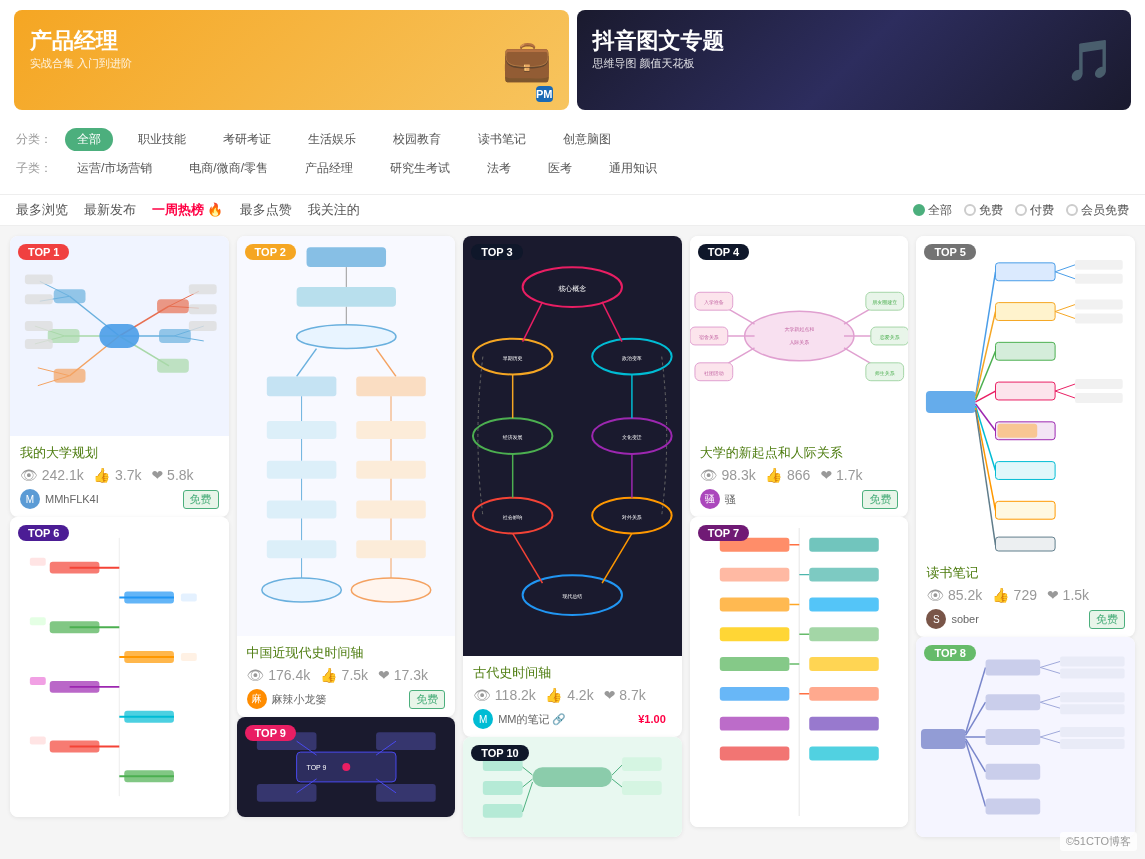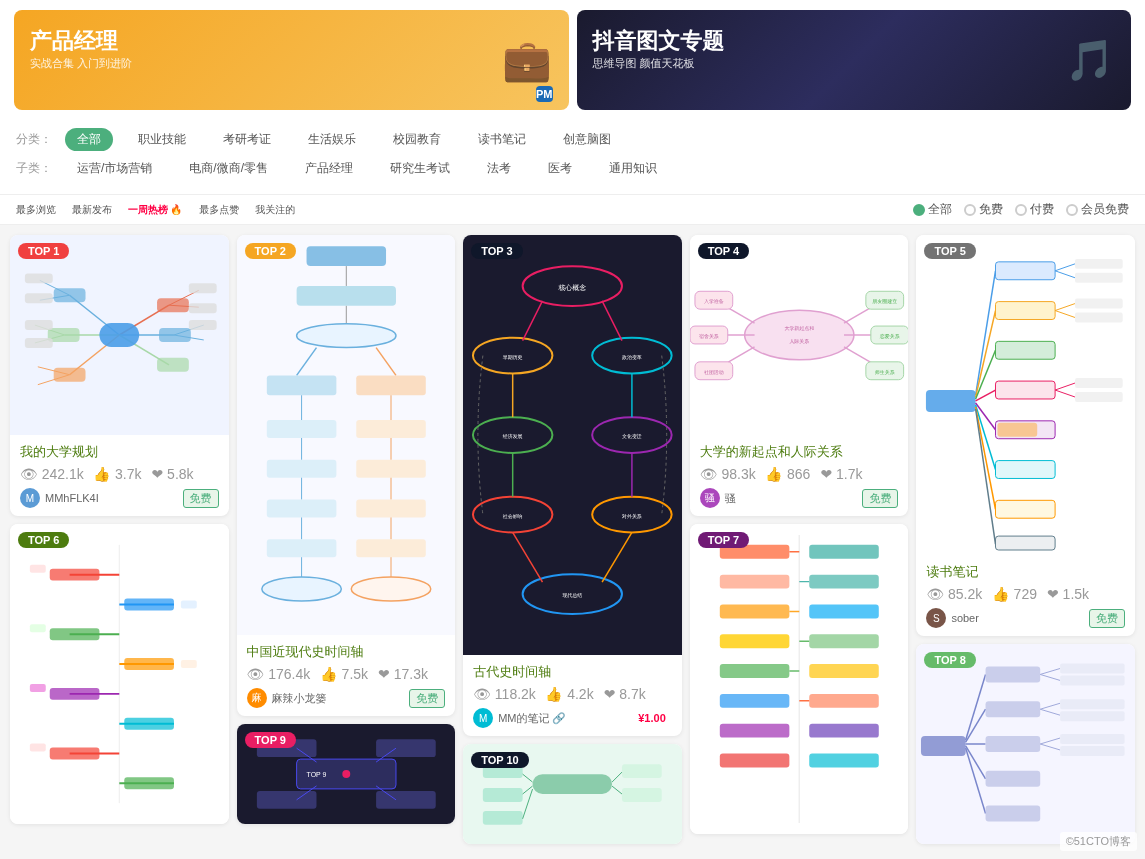--- a/index.html
+++ b/index.html
@@ -38,52 +38,52 @@
       padding: 3px 12px; border-radius: 14px; font-size: 12px; cursor: pointer; color: #555;
       transition: all 0.2s;
     }
     .filter-tag.active { background: #4caf7d; color: #fff; }
 
     
     .sort-bar {
       background: #fff; padding: 6px 16px; display: flex; align-items: center; justify-content: space-between; border-bottom: 1px solid #eee;
     }
     .sort-left { display: flex; gap: 16px; align-items: center; }
-    .sort-item { font-size: 10px; color: #555; cursor: pointer; }
+    .sort-item { font-size: 13px; color: #555; cursor: pointer; }
     .sort-item.hot { color: #f04; font-weight: bold; }
     .sort-right { display: flex; align-items: center; gap: 10px; font-size: 12px; color: #555; }
     .radio-group { display: flex; gap: 12px; align-items: center; }
     .radio-opt { display: flex; align-items: center; gap: 3px; cursor: pointer; }
     .radio-circle { width: 12px; height: 12px; border-radius: 50%; border: 2px solid #ccc; display: inline-block; }
     .radio-circle.checked { border-color: #4caf7d; background: #4caf7d; }
 
     
     .main-content { padding: 10px; }
     .masonry-grid {
       display: flex; gap: 8px; align-items: flex-start;
     }
-    .col { flex: 1; display: flex; flex-direction: column; gap: 8px; }
+    .col { flex: 1; display: flex; flex-direction: column; gap: 0; }
 
     .card {
       background: #fff; border-radius: 8px; overflow: hidden; cursor: pointer;
       box-shadow: 0 1px 4px rgba(0,0,0,0.08);
     }
     .card-img {
       width: 100%; position: relative; overflow: hidden;
     }
     .top-badge {
       position: absolute; top: 8px; left: 8px; padding: 2px 10px; border-radius: 10px;
       color: #fff; font-size: 11px; font-weight: bold;
     }
     .badge-red { background: #f04040; }
     .badge-orange { background: #f5a623; }
     .badge-teal { background: #0f172a; }
     .badge-purple { background: #701a75; }
     .badge-green { background: #737373; }
-    .badge-pink { background: #4d7c0f; }
+    .badge-pink { background: #4c1d95; }
 
     .card-body { padding: 8px 10px; }
     .card-title { font-size: 13px; color: #4d7c0f; margin-bottom: 5px; font-weight: 500; }
     .card-stats { display: flex; gap: 10px; font-size: 14px; color: #999; margin-bottom: 6px; }
     .stat { display: flex; align-items: center; gap: 2px; }
     .card-footer { display: flex; align-items: center; justify-content: space-between; }
     .author { display: flex; align-items: center; gap: 5px; }
     .avatar { width: 20px; height: 20px; border-radius: 50%; background: #ccc; display: flex; align-items: center; justify-content: center; font-size: 10px; color: #fff; }
     .author-name { font-size: 11px; color: #666; }
     .price-tag { font-size: 11px; padding: 1px 6px; border-radius: 3px; }

